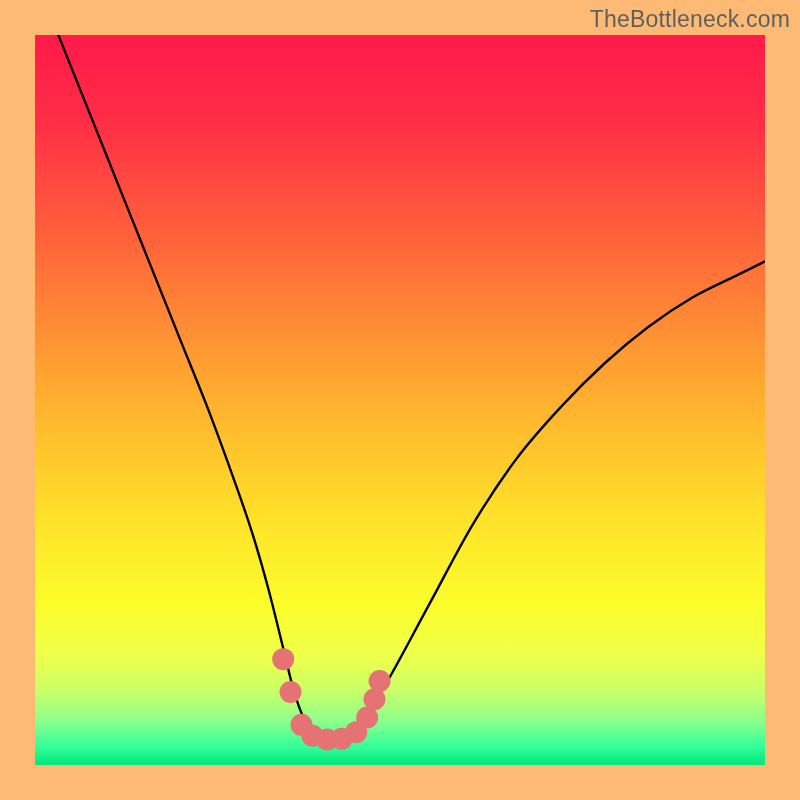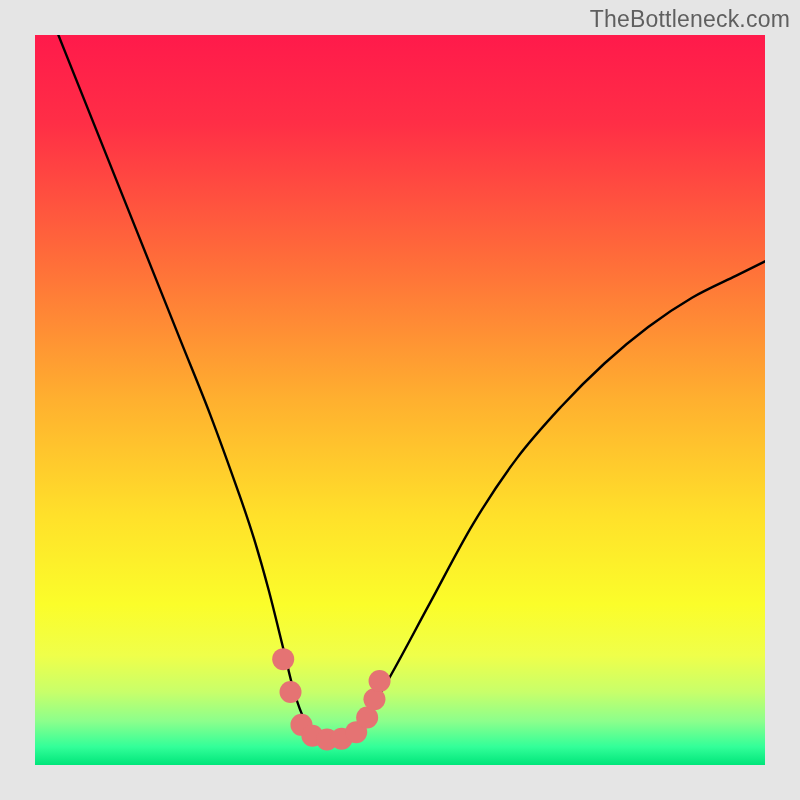--- a/index.html
+++ b/index.html
@@ -10,21 +10,21 @@
     overflow: hidden;
     background: #000;
     font-family: Arial, Helvetica, sans-serif;
   }
   .frame {
     position: absolute;
     left: 0;
     top: 0;
     width: 800px;
     height: 800px;
-    background: #e5e5e5;
+    background: #fdba74;
   }
   .plot {
     position: absolute;
     left: 35px;
     top: 35px;
     width: 730px;
     height: 730px;
     overflow: hidden;
   }
   .gradient {

